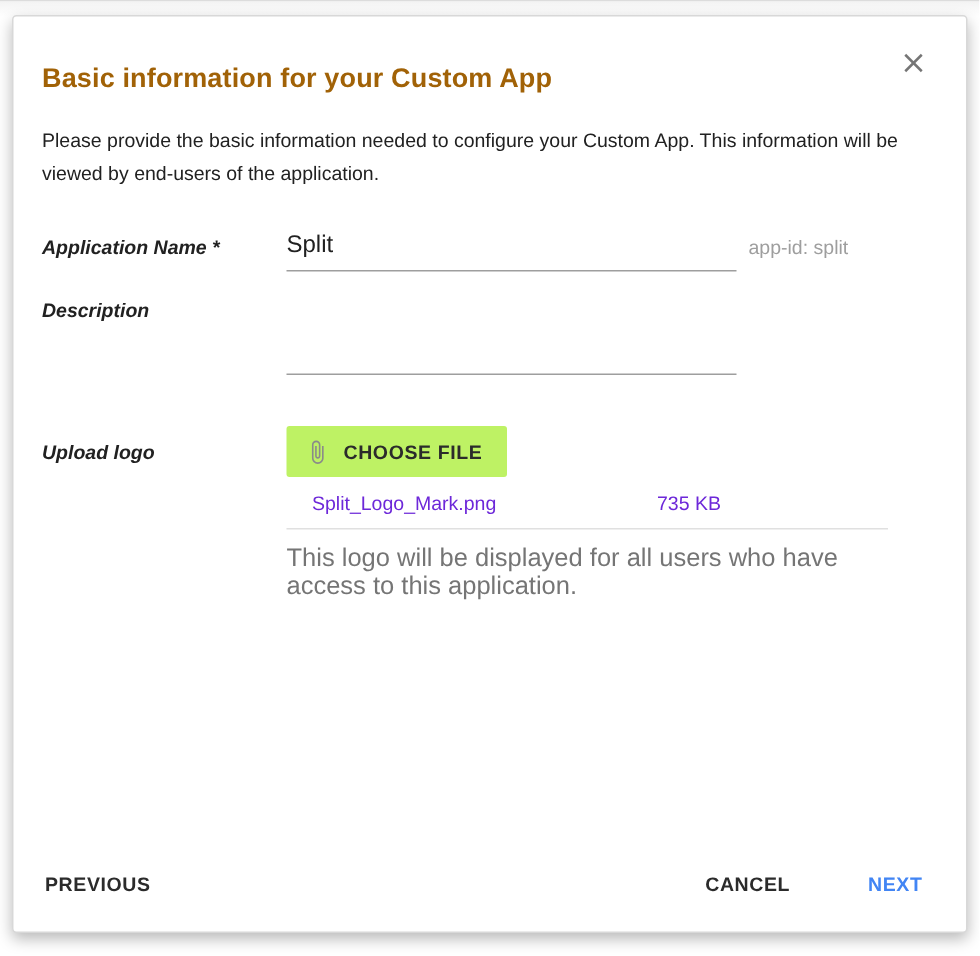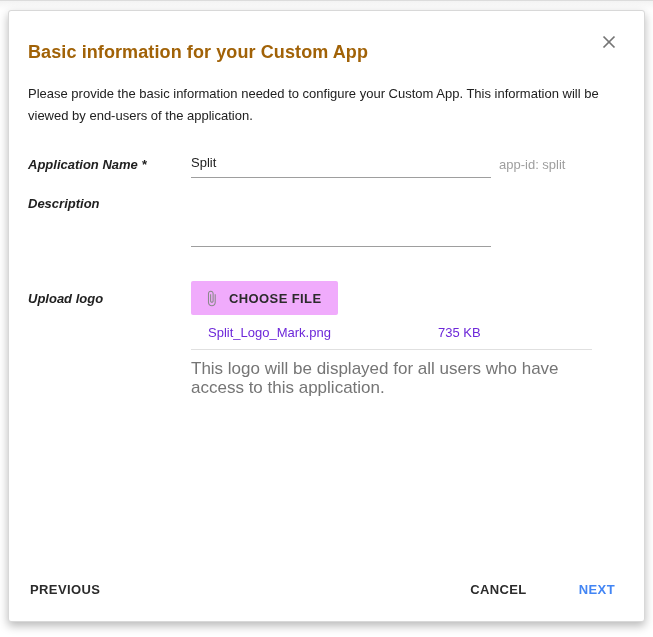--- a/index.html
+++ b/index.html
@@ -43,39 +43,39 @@
   .form { margin-top: 25px; }
   .form-row { display: flex; align-items: flex-start; }
   .form-label {
     width: 163px; flex: 0 0 163px;
     font-size: 13px; font-weight: bold; color: #212121; padding-top: 5px; font-style: italic;
   }
   .field-col { width: 300px; flex: 0 0 300px; }
   .text-input {
     width: 100%; border: none; border-bottom: 1px solid #9e9e9e;
     font-family: "Liberation Sans", sans-serif;
-    font-size: 13px; color: #212121; padding: 3px 0 7px; outline: none;
+    font-size: 16px; color: #212121; padding: 3px 0 7px; outline: none;
     background: transparent;
   }
   .textarea-input {
     width: 100%; height: 56px; border: none; border-bottom: 1px solid #9e9e9e;
     font-family: "Liberation Sans", sans-serif;
     font-size: 13px; color: #212121; padding: 3px 0 4px; outline: none;
     resize: none; background: transparent; display: block;
   }
   .field-hint {
     margin-left: 8px; padding-top: 5px;
     font-size: 13px; color: #9e9e9e; white-space: nowrap;
   }
   .row-description { margin-top: 13px; }
   .row-upload { margin-top: 34px; }
   .row-upload .form-label { padding-top: 10px; }
   .choose-file-btn {
     display: inline-flex; align-items: center; gap: 9px;
-    background: #f0abfc; border: none; border-radius: 2px;
+    background: #bef264; border: none; border-radius: 2px;
     height: 34px; padding: 0 16px 0 12px; cursor: pointer;
     font-family: "Liberation Sans", sans-serif;
     font-size: 13px; font-weight: bold; letter-spacing: 0.4px; color: #2b2b2b;
   }
   .upload-block { width: 401px; }
   .file-row {
     display: flex; align-items: center;
     margin-top: 10px; padding: 0 0 9px 17px;
     border-bottom: 1px solid #e0e0e0;
     font-size: 13px; color: #6d28d9;

